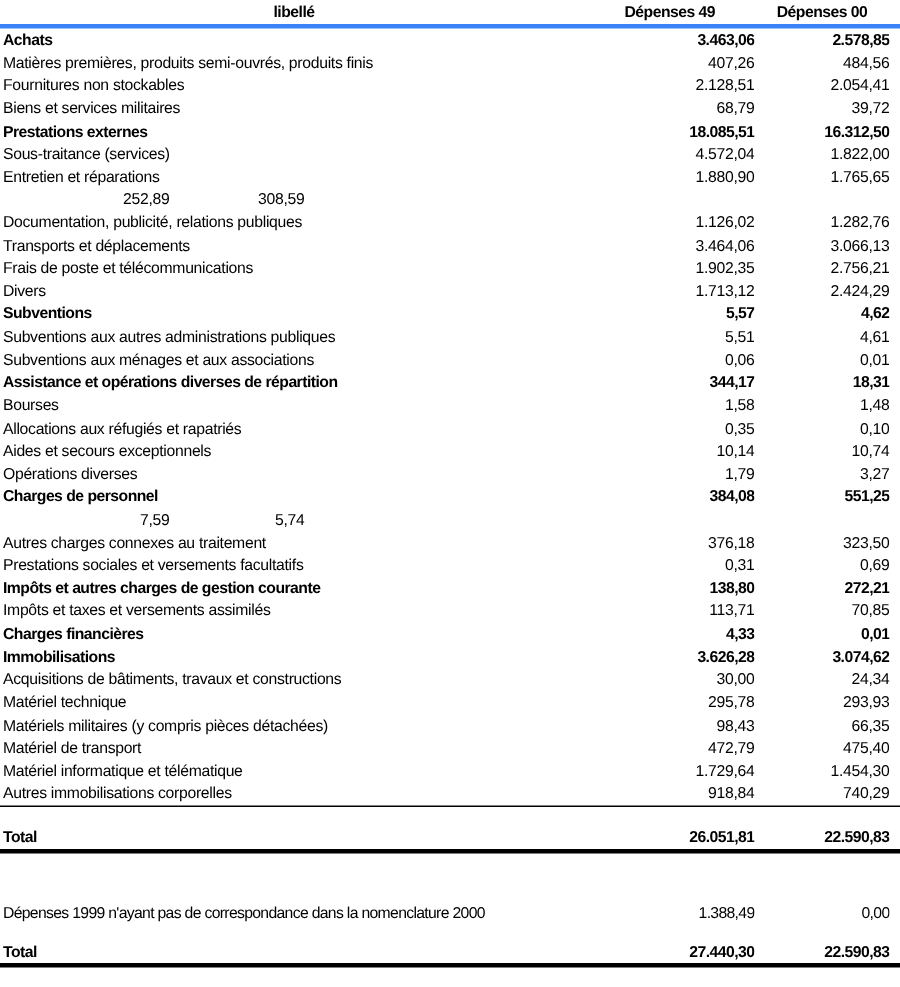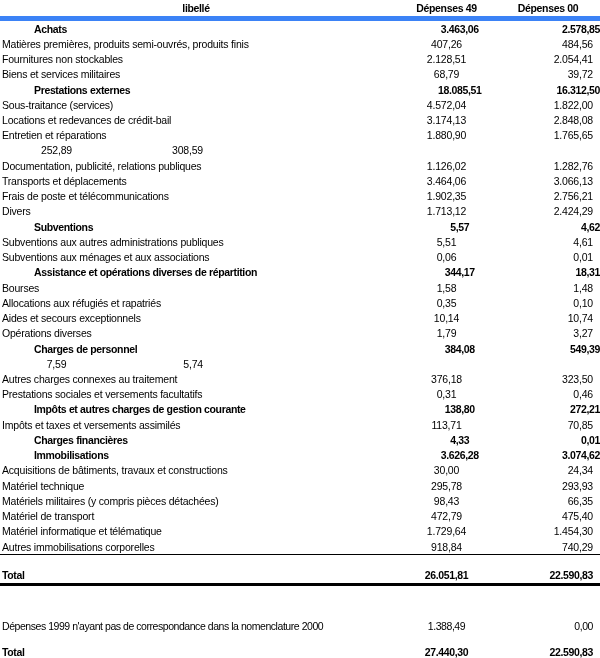--- a/index.html
+++ b/index.html
@@ -26,38 +26,37 @@
     white-space: nowrap;
   }
   .c-label {
     width: 388px;
     padding-left: 2px;
     overflow: hidden;
     text-overflow: clip;
   }
   .c-v99 {
     width: 113px;
-    text-align: center;
+    text-align: right;
     overflow: hidden;
   }
   .c-v00 {
     width: 90px;
     text-align: right;
     overflow: hidden;
   }
   .bold {
     font-weight: bold;
     letter-spacing: -0.35px;
-    padding-left: 32px;
   }
   .header-row {
     display: flex;
     align-items: center;
     height: 16px;
-    border-bottom: 5px solid #3b82f6;
+    border-bottom: 3px solid #3b82f6;
     font-weight: bold;
     letter-spacing: -0.35px;
   }
   .header-row .c-label { text-align: center; }
   .header-row .c-v99 { text-align: center; }
   .header-row .c-v00 { text-align: center; }
   .table-body {
     border-bottom: 1px solid #000;
   }
   .total-row {
@@ -133,25 +132,20 @@
     <div class="c-v99">18.085,51</div>
     <div class="c-v00">16.312,50</div>
   </div>
 
   <div class="row">
     <div class="c-label">Sous-traitance (services)</div>
     <div class="c-v99">4.572,04</div>
     <div class="c-v00">1.822,00</div>
   </div>
 
-  <div class="row">
-    <div class="c-label">Locations et redevances de crédit-bail</div>
-    <div class="c-v99">3.174,13</div>
-    <div class="c-v00">2.848,08</div>
-  </div>
 
   <div class="row">
     <div class="c-label">Entretien et réparations</div>
     <div class="c-v99">1.880,90</div>
     <div class="c-v00">1.765,65</div>
   </div>
 
   <div class="row">
     <div class="c-v99">252,89</div>
     <div class="c-v00">308,59</div>
@@ -225,38 +219,38 @@
 
   <div class="row">
     <div class="c-label">Opérations diverses</div>
     <div class="c-v99">1,79</div>
     <div class="c-v00">3,27</div>
   </div>
 
   <div class="row bold">
     <div class="c-label">Charges de personnel</div>
     <div class="c-v99">384,08</div>
-    <div class="c-v00">549,39</div>
+    <div class="c-v00">551,25</div>
   </div>
 
   <div class="row">
     <div class="c-v99">7,59</div>
     <div class="c-v00">5,74</div>
   </div>
 
   <div class="row">
     <div class="c-label">Autres charges connexes au traitement</div>
     <div class="c-v99">376,18</div>
     <div class="c-v00">323,50</div>
   </div>
 
   <div class="row">
     <div class="c-label">Prestations sociales et versements facultatifs</div>
     <div class="c-v99">0,31</div>
-    <div class="c-v00">0,46</div>
+    <div class="c-v00">0,69</div>
   </div>
 
   <div class="row bold">
     <div class="c-label">Impôts et autres charges de gestion courante</div>
     <div class="c-v99">138,80</div>
     <div class="c-v00">272,21</div>
   </div>
 
   <div class="row">
     <div class="c-label">Impôts et taxes et versements assimilés</div>

